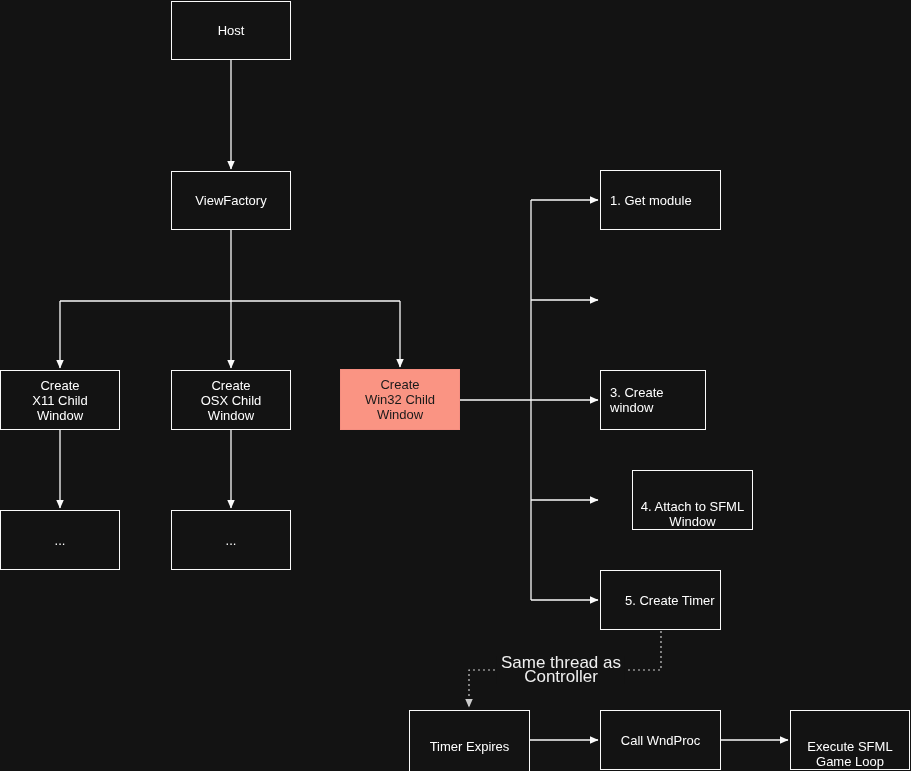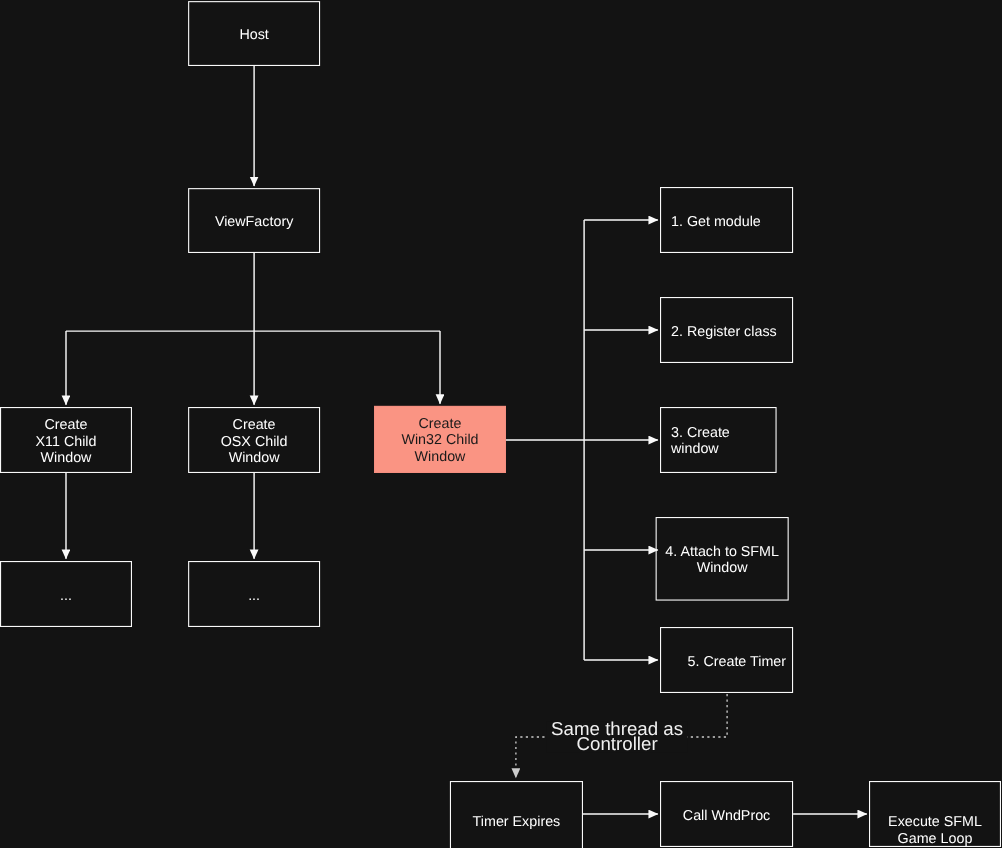--- a/index.html
+++ b/index.html
@@ -111,27 +111,24 @@
     </div>
     <div class="node" style="left: 0px; top: 510px; width: 120px; height: 60px;">
       <span class="node-label">...</span>
     </div>
     <div class="node" style="left: 171px; top: 510px; width: 120px; height: 60px;">
       <span class="node-label">...</span>
     </div>
     <div class="node align-left" style="left: 600px; top: 170px; width: 121px; height: 60px;">
       <span class="node-label">1. Get module</span>
     </div>
-    <div class="node align-left" style="left: 600px; top: 270px; width: 121px; height: 60px;">
-      <span class="node-label">2. Register class</span>
-    </div>
     <div class="node align-left" style="left: 600px; top: 370px; width: 106px; height: 60px;">
       <span class="node-label">3. Create window</span>
     </div>
-    <div class="node" style="left: 596px; top: 470px; width: 121px; height: 76px;">
+    <div class="node" style="left: 632px; top: 470px; width: 121px; height: 60px; align-items: flex-end;">
       <span class="node-label">4. Attach to SFML
 Window</span>
     </div>
     <div class="node align-left" style="left: 600px; top: 570px; width: 121px; height: 60px; padding-left: 24px;">
       <span class="node-label">5. Create Timer</span>
     </div>
     <div class="node" style="left: 409px; top: 710px; width: 121px; height: 72px;">
       <span class="node-label">Timer Expires</span>
     </div>
     <div class="node" style="left: 600px; top: 710px; width: 121px; height: 60px;">

